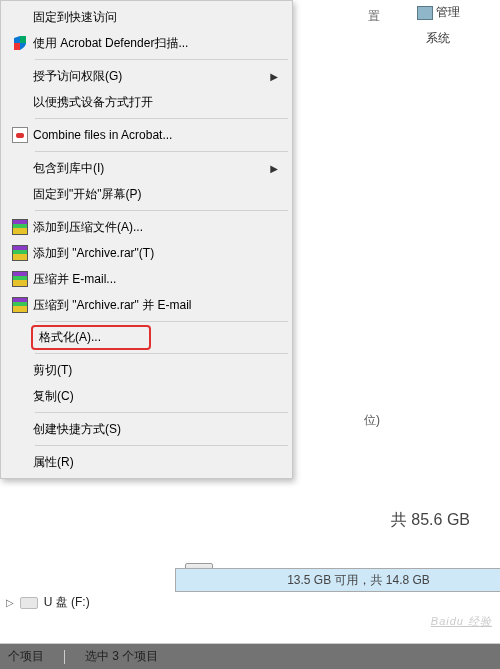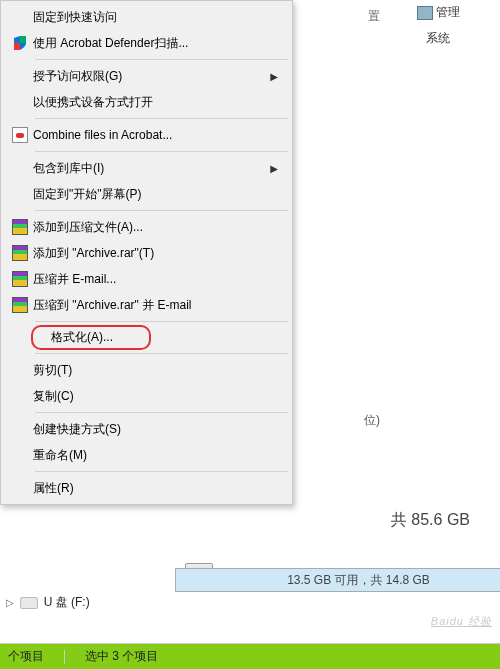--- a/index.html
+++ b/index.html
@@ -61,21 +61,21 @@
     .udisk-tree .chev { font-size:10px; color:#666; }
     .udisk-icon { width:18px; height:12px; background:#e8e8e8; border:1px solid #bbb; border-radius:2px;}
     .status-bar {
       position:absolute; left:0; bottom:0; right:0;
       height:26px;
       border-top:1px solid #ccc;
       display:flex; align-items:center;
       padding:0 8px;
       gap:20px;
       color:#222;
-      background:#84cc16;
+      background:#737373;
     }
     .status-bar .divider { width:1px; height:14px; background:#ccc;}
     
     .context-menu {
       position:absolute;
       left: 0px; top: 0px;
       width: 293px;
       background: #f0f0f0;
       border: 1px solid #c8c8c8;
       box-shadow: 2px 3px 6px rgba(0,0,0,0.25);
@@ -98,22 +98,22 @@
     .menu-item .sub-arrow {
       font-size:10px; color:#333;
     }
     .menu-sep {
       height: 1px;
       background:#d0d0d0;
       margin: 3px 2px 3px 32px;
     }
     .highlight-box {
       border: 2.5px solid #e03030;
-      border-radius: 10px;
-      padding: 2px 14px;
+      border-radius: 4px;
+      padding: 2px 2px;
     }
     .highlight-wrap {
       margin: 2px 0 2px 28px;
       width: 120px;
     }
     
     .shield-icon svg { width:16px; height:16px; }
     .rar-icon { width:16px; height:16px; display:inline-block;
       background: linear-gradient(#8a3cc7 0 30%, #38c756 30% 60%, #e6c32b 60% 100%);
       border:1px solid #555;}
@@ -263,24 +263,20 @@
     <span class="icon-cell"></span>
     <span class="label">复制(C)</span>
   </div>
 
   <div class="menu-sep"></div>
 
   <div class="menu-item">
     <span class="icon-cell"></span>
     <span class="label">创建快捷方式(S)</span>
   </div>
-  <div class="menu-item">
-    <span class="icon-cell"></span>
-    <span class="label">重命名(M)</span>
-  </div>
 
   <div class="menu-sep"></div>
 
   <div class="menu-item">
     <span class="icon-cell"></span>
     <span class="label">属性(R)</span>
   </div>
 
 </div>
 

